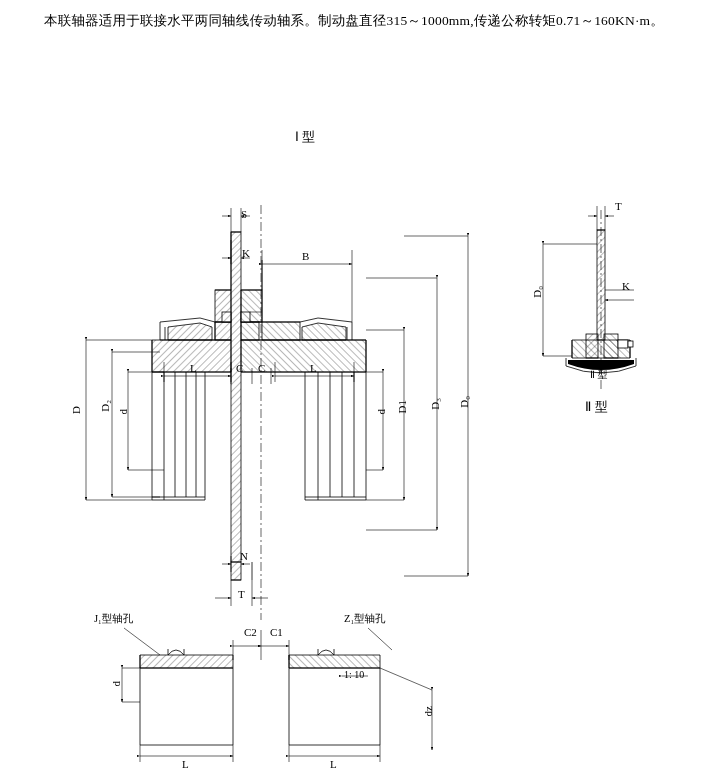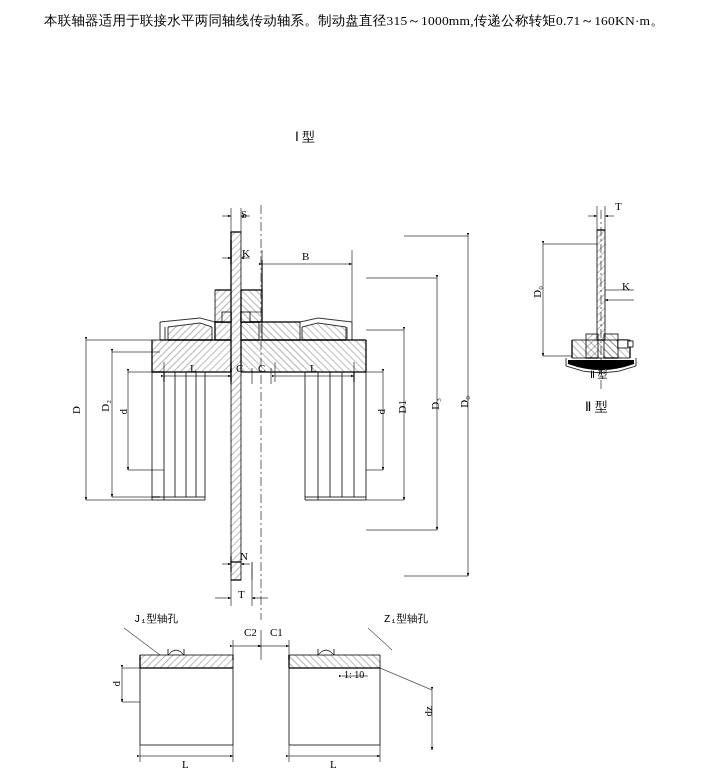--- a/index.html
+++ b/index.html
@@ -26,21 +26,21 @@
 
   
   .lbl{
     position:absolute;
     font-size:11px;
     font-family:"Liberation Serif", serif;
     white-space:nowrap;
     color:#000;
   }
   .lbl.small{font-size:10px;}
-  .lbl.cn{font-family:Liberation Mono, monospace;font-size:10.5px;margin-left:40px;}
+  .lbl.cn{font-family:Liberation Serif, serif;font-size:10.5px;}
   .vert{
     writing-mode:vertical-rl;
     transform:rotate(180deg);
     display:inline-block;
   }
 
   
   svg.draw{position:absolute;left:0;top:0;width:725px;height:781px;}
 
   .ln{stroke:#000;stroke-width:0.8;fill:none;}

